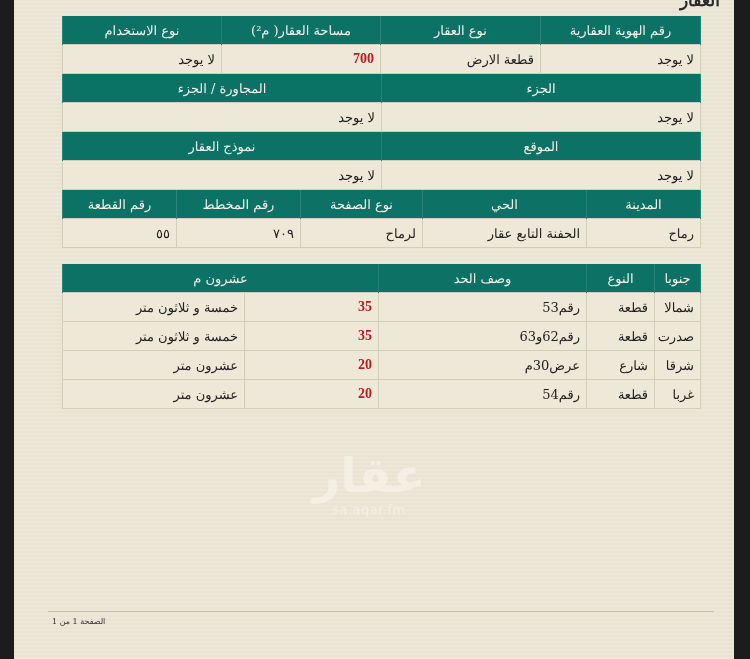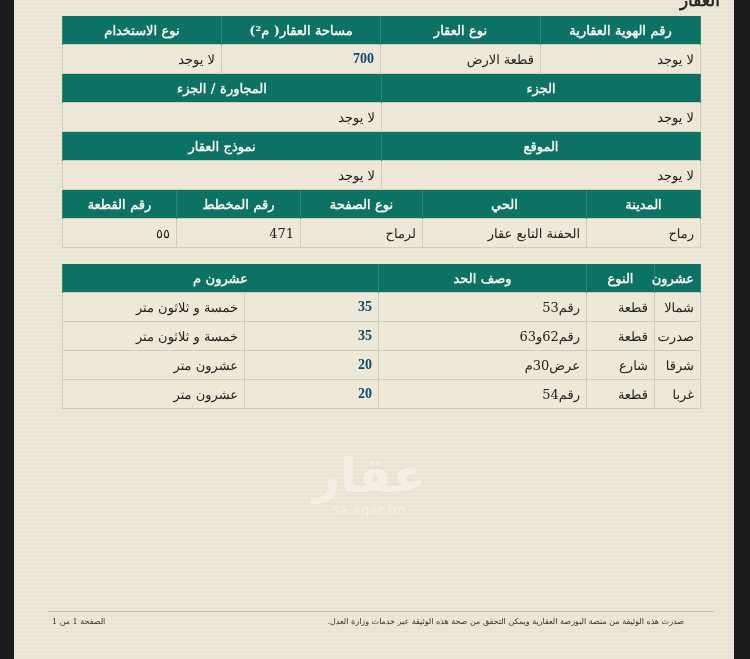--- a/index.html
+++ b/index.html
@@ -18,31 +18,31 @@
     position: absolute; right: 14px; top: -10px;
     font-size: 17px; font-weight: bold; color: #2a2a2a;
     direction: rtl;
   }
   table.grid {
     position: absolute; left: 48px; width: 638px;
     border-collapse: collapse; direction: rtl; table-layout: fixed;
   }
   table.grid th {
     background: #0d7266; color: #f4f1e8;
-    font-weight: bold; font-size: 13px; height: 28px;
+    font-weight: normal; font-size: 13px; height: 28px;
     border-left: 1px solid #2a8579; border-right: 1px solid #2a8579;
     padding: 0 6px;
     text-align: center;
   }
   table.grid td {
     background: #eee8d8; color: #222;
     font-size: 13px; height: 28px; text-align: right;
     border: 1px solid #d4cdb9; padding: 0 6px;
   }
-  table.grid td.num { font-family: "Liberation Serif", serif; font-weight: bold; font-size: 14px; color:#0c4a6e; }
+  table.grid td.num { font-family: "Liberation Serif", serif; font-weight: bold; font-size: 14px; color:#b91c1c; }
   .watermark {
     position: absolute; left: 280px; top: 450px; width: 150px; text-align: center;
     color: #f6f2e8; opacity: 0.85;
   }
   .watermark .wm-logo { font-size: 48px; font-weight: bold; font-family: "DejaVu Sans", sans-serif; line-height: 50px; }
   .watermark .wm-url { font-size: 13px; font-family: "DejaVu Sans", sans-serif; letter-spacing: 0.5px; margin-top: 2px; }
   .footer-line { position: absolute; left: 34px; top: 611px; width: 666px; height: 1px; background: #c6beaa; }
   .footer-note {
     position: absolute; right: 50px; top: 617px; font-size: 8px; color: #333; direction: rtl;
   }
@@ -126,37 +126,37 @@
       <th>المدينة</th>
       <th>الحي</th>
       <th>نوع الصفحة</th>
       <th>رقم المخطط</th>
       <th>رقم القطعة</th>
     </tr>
     <tr>
       <td>رماح</td>
       <td>الحفنة التابع عقار</td>
       <td>لرماح</td>
-      <td>471</td>
+      <td>٧٠٩</td>
       <td>٥٥</td>
     </tr>
   </tbody>
     </table>
 
   <table class="grid" style="top:264px;">
     <colgroup>
         <col style="width:46px">
         <col style="width:68px">
         <col style="width:208px">
         <col style="width:134px">
         <col style="width:182px">
       </colgroup>
     <tbody>
         <tr>
-      <th>عشرون</th>
+      <th>جنوبا</th>
       <th>النوع</th>
       <th>وصف الحد</th>
       <th colspan="2">عشرون م</th>
     </tr>
     <tr>
       <td>شمالا</td>
       <td>قطعة</td>
       <td>رقم53</td>
       <td class="num">35</td>
       <td>خمسة و ثلاثون متر</td>
@@ -184,15 +184,14 @@
     </tr>
   </tbody>
     </table>
 
   <div class="watermark">
     <div class="wm-logo">عقار</div>
     <div class="wm-url">sa.aqar.fm</div>
   </div>
 
   <div class="footer-line"></div>
-  <div class="footer-note">صدرت هذه الوثيقة من منصة البورصة العقارية ويمكن التحقق من صحة هذه الوثيقة عبر خدمات وزارة العدل.</div>
   <div class="footer-page">الصفحة 1 من 1</div>
 </div>
 
 </body></html>

